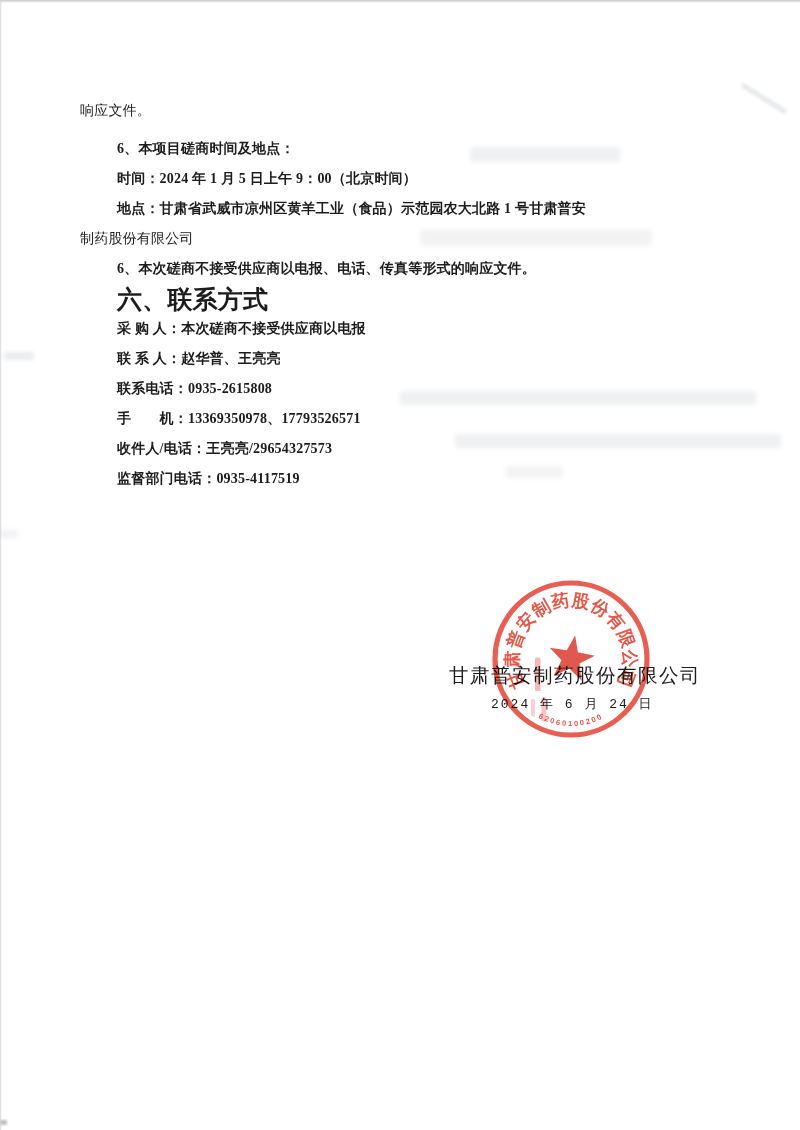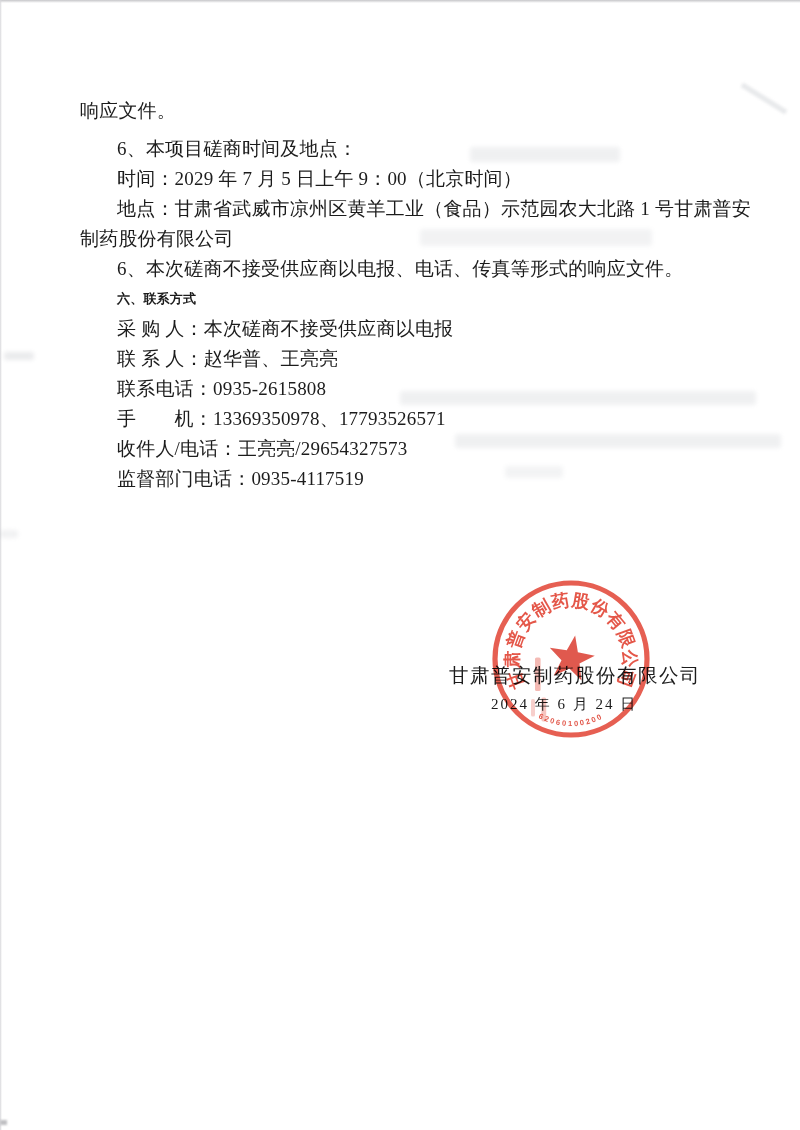--- a/index.html
+++ b/index.html
@@ -41,38 +41,38 @@
   .sm3 { left: 400px; top: 391px; width: 356px; height: 14px; }
   .sm4 { left: 455px; top: 434px; width: 326px; height: 14px; }
   .sm5 { left: 505px; top: 466px; width: 58px; height: 12px; opacity:.10; }
   .sm6 { left: 4px;  top: 352px; width: 30px; height: 8px; opacity:.18; }
   .sm7 { left: 0px;  top: 530px; width: 18px; height: 8px; opacity:.12; }
   
   .doc-body {
     position: absolute; left: 80px; top: 96px; width: 680px;
   }
   .line {
-    font-size: 19px; line-height: 30px; height: 30px;
+    font-size: 14px; line-height: 30px; height: 30px;
     white-space: nowrap; letter-spacing: 0.2px;
   }
-  .indent { padding-left: 37px; }
+  .indent { padding-left: 37px; font-weight: bold; }
   .gap-before { margin-top: 8px; }
   .bold {
     font-weight: bold;
     font-family: "Liberation Sans", "DejaVu Sans", sans-serif;
-    font-size: 13px;
+    font-size: 25px;
   }
   
   .sig-company {
     position: absolute; left: 449px; top: 662px;
     font-size: 19.5px; letter-spacing: 1.5px; white-space: nowrap;
   }
   .sig-date {
     position: absolute; left: 491px; top: 695px;
-    font-size: 15px; letter-spacing: 2px; white-space: nowrap;
+    font-size: 13px; letter-spacing: 2px; white-space: nowrap; font-family: Liberation Mono, monospace;
   }
   
   .seal {
     position: absolute; left: 491px; top: 579px;
     width: 160px; height: 160px;
     mix-blend-mode: multiply; opacity: .93;
     pointer-events: none;
   }
   .seal svg { width: 100%; height: 100%; }
 </style>
@@ -90,21 +90,21 @@
   <div class="smudge sm2"></div>
   <div class="smudge sm3"></div>
   <div class="smudge sm4"></div>
   <div class="smudge sm5"></div>
   <div class="smudge sm6"></div>
   <div class="smudge sm7"></div>
 
   <div class="doc-body">
     <p class="line">响应文件。</p>
     <p class="line indent gap-before">6、本项目磋商时间及地点：</p>
-    <p class="line indent">时间：2029 年 7 月 5 日上午 9：00（北京时间）</p>
+    <p class="line indent">时间：2024 年 1 月 5 日上午 9：00（北京时间）</p>
     <p class="line indent">地点：甘肃省武威市凉州区黄羊工业（食品）示范园农大北路 1 号甘肃普安</p>
     <p class="line">制药股份有限公司</p>
     <p class="line indent">6、本次磋商不接受供应商以电报、电话、传真等形式的响应文件。</p>
     <p class="line indent bold">六、联系方式</p>
     <p class="line indent">采 购 人：本次磋商不接受供应商以电报</p>
     <p class="line indent">联 系 人：赵华普、王亮亮</p>
     <p class="line indent">联系电话：0935-2615808</p>
     <p class="line indent">手　　机：13369350978、17793526571</p>
     <p class="line indent">收件人/电话：王亮亮/29654327573</p>
     <p class="line indent">监督部门电话：0935-4117519</p>

